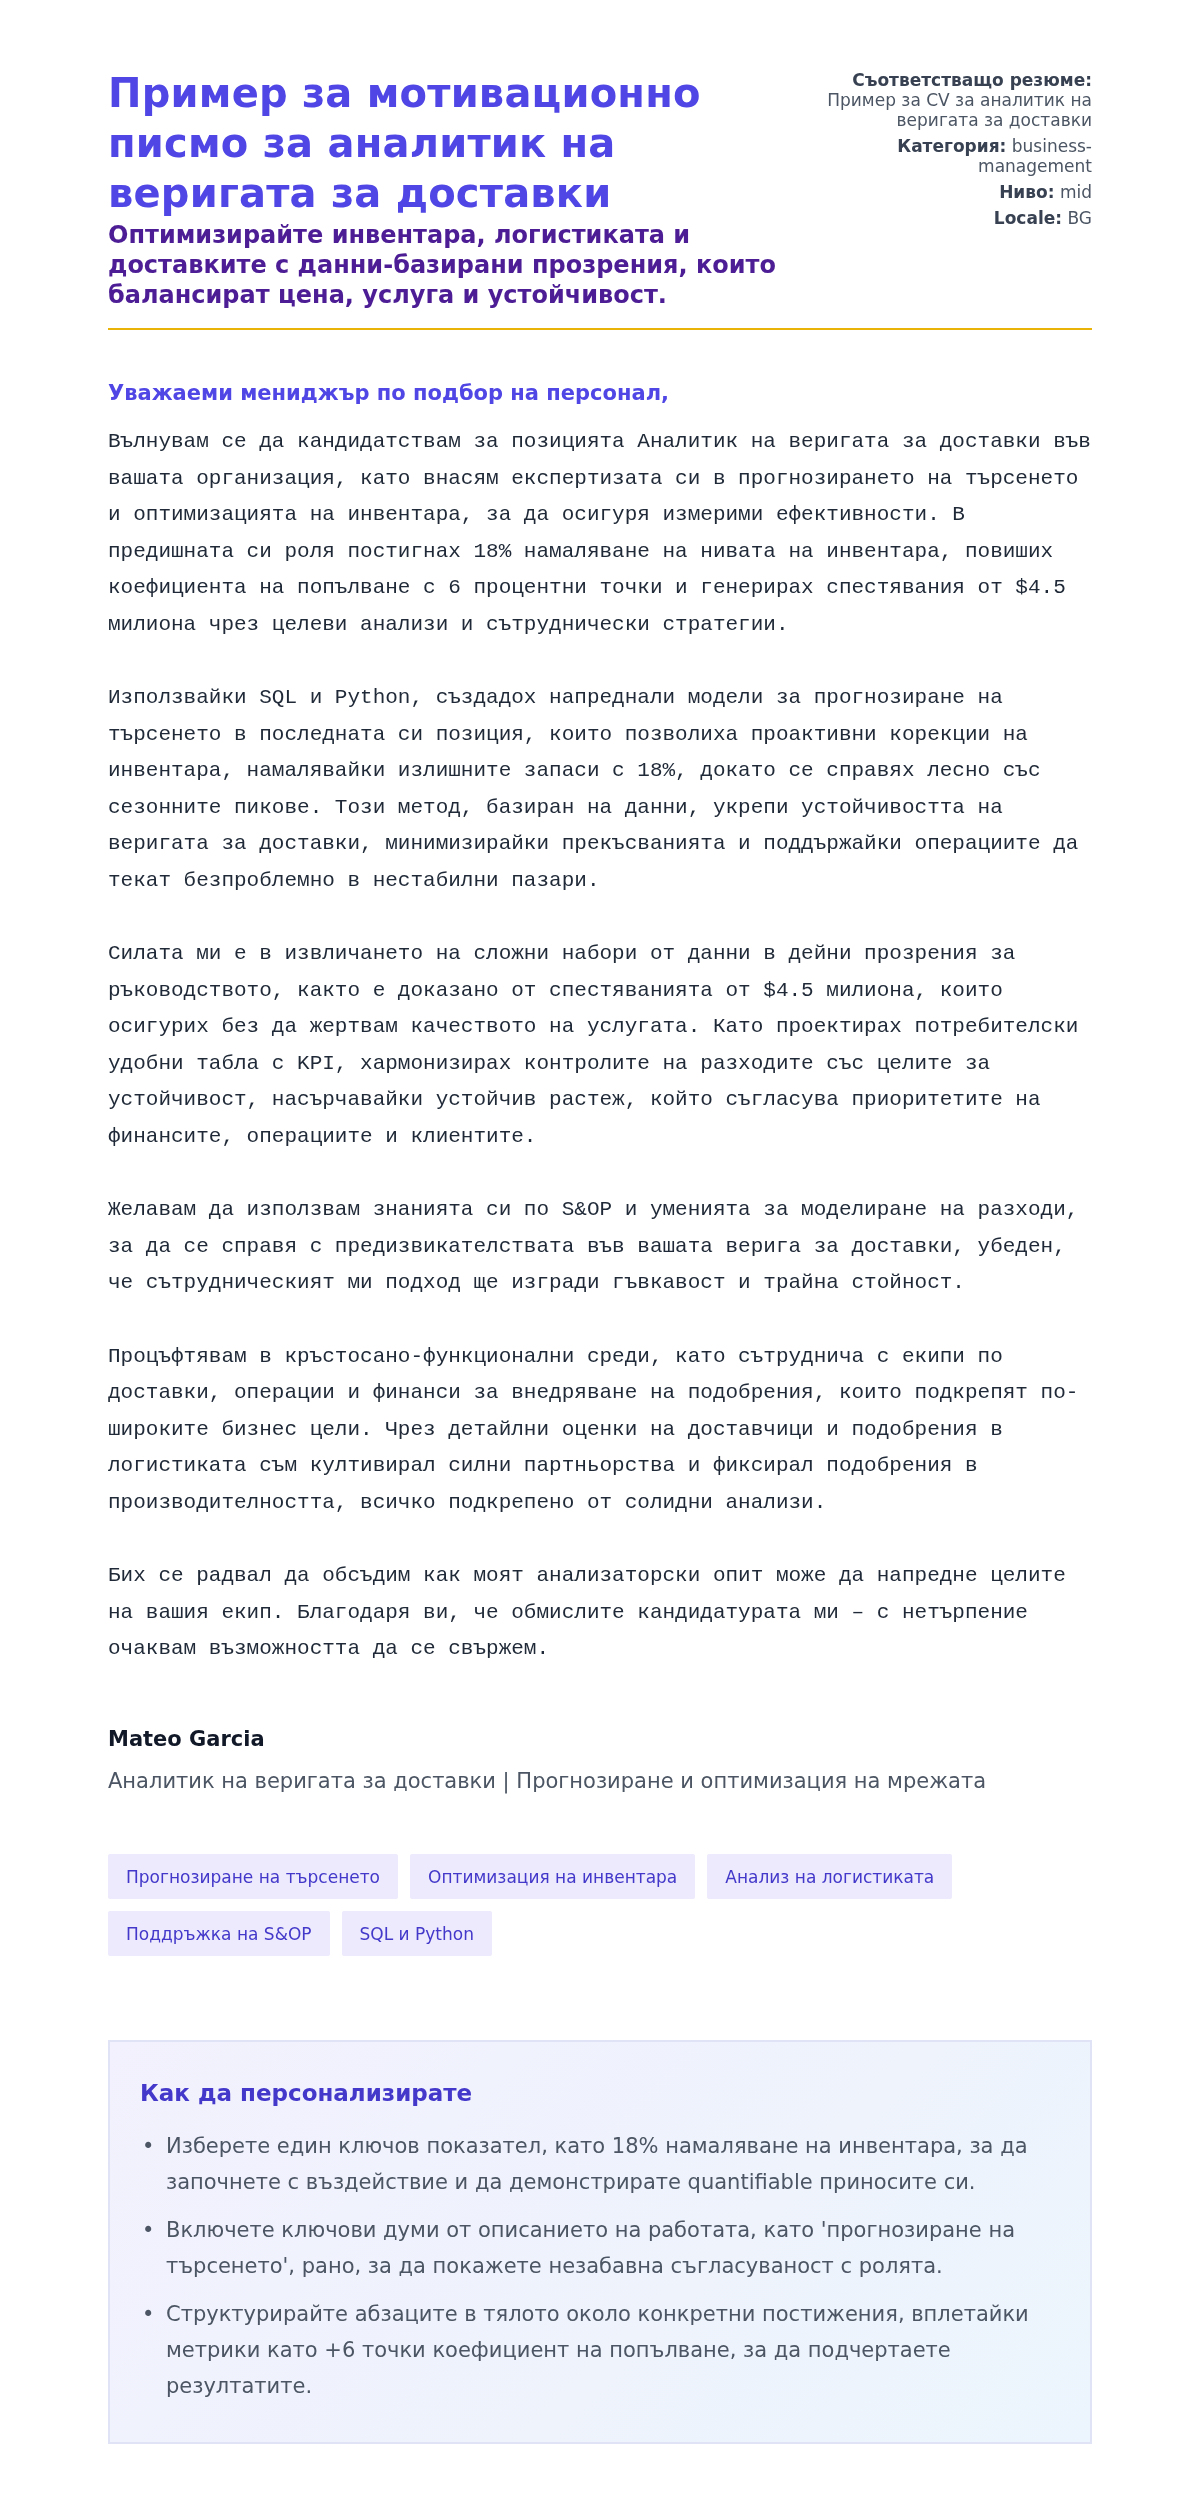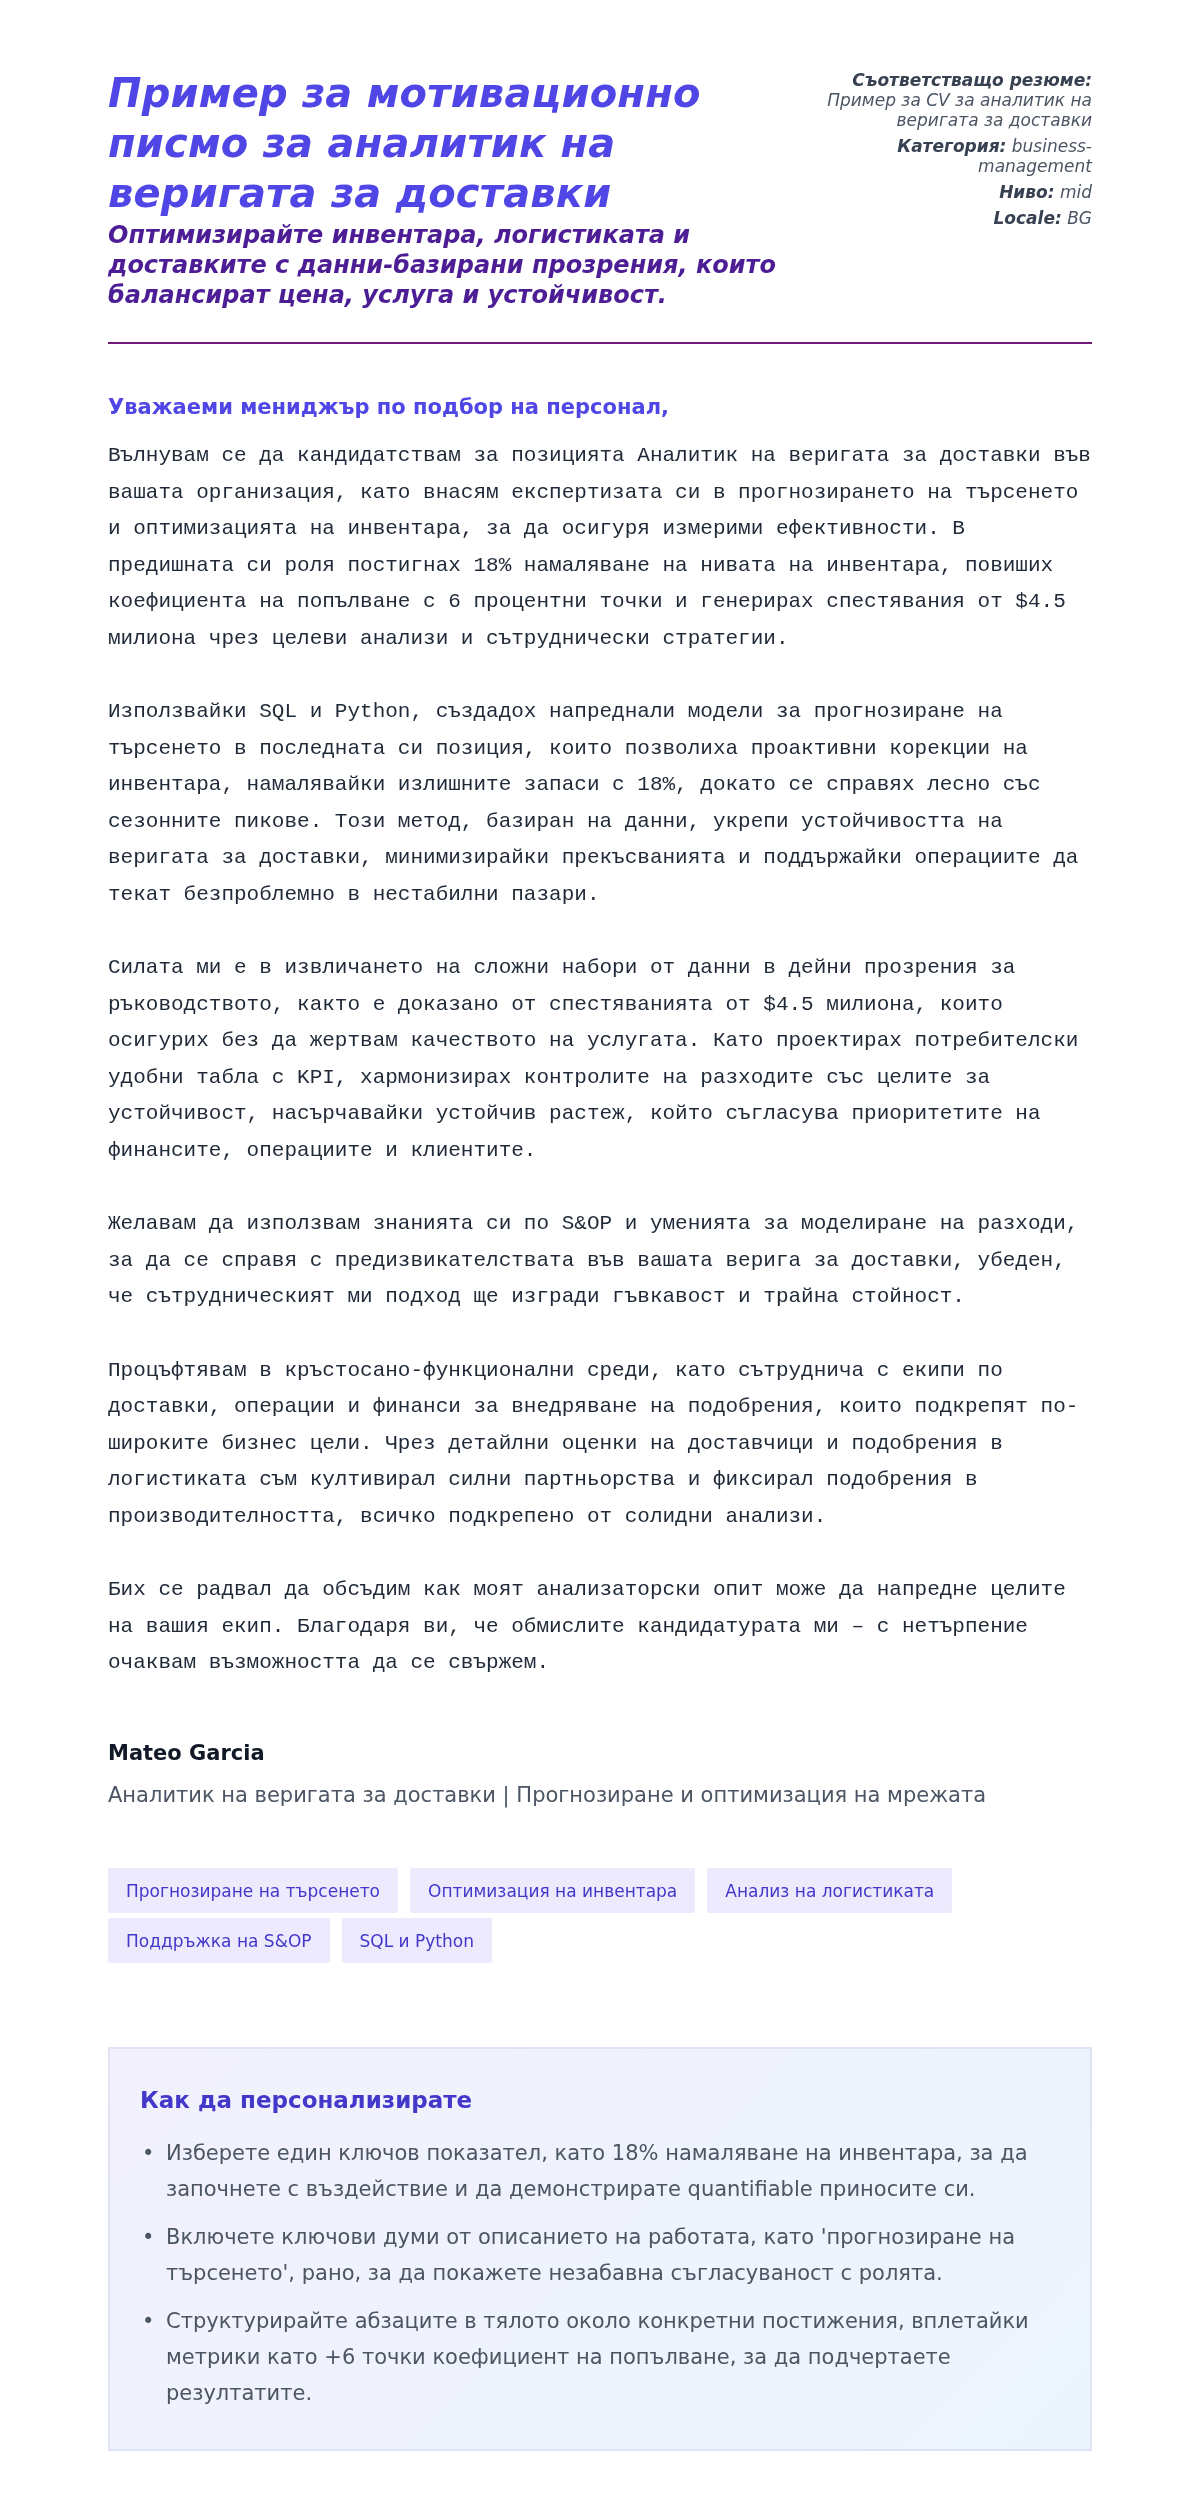--- a/index.html
+++ b/index.html
@@ -12,23 +12,22 @@
     }
     .page {
       width: 1200px;
       padding: 68px 108px 80px 108px;
     }
     
     .header {
       display: flex;
       justify-content: space-between;
       align-items: flex-start;
-      padding-bottom: 32px;
-      border-bottom: 2px solid #701a75;
-      font-style: italic;
+      padding-bottom: 18px;
+      border-bottom: 2px solid #eab308;
     }
     .header-left { width: 720px; }
     .title {
       font-size: 40px;
       line-height: 50px;
       font-weight: bold;
       color: #4f46e5;
       letter-spacing: 0.2px;
     }
     .subtitle {
@@ -75,21 +74,21 @@
       font-size: 21px;
       color: #4b5563;
       margin-top: 12px;
       line-height: 30px;
     }
 
     
     .tags {
       display: flex;
       flex-wrap: wrap;
-      gap: 5px 12px;
+      gap: 12px 12px;
       margin-top: 58px;
       width: 900px;
       align-items: center;
     }
     .tag {
       background: #eceafc;
       color: #4338ca;
       font-size: 17px;
       line-height: 22px;
       padding: 12px 18px 11px 18px;

